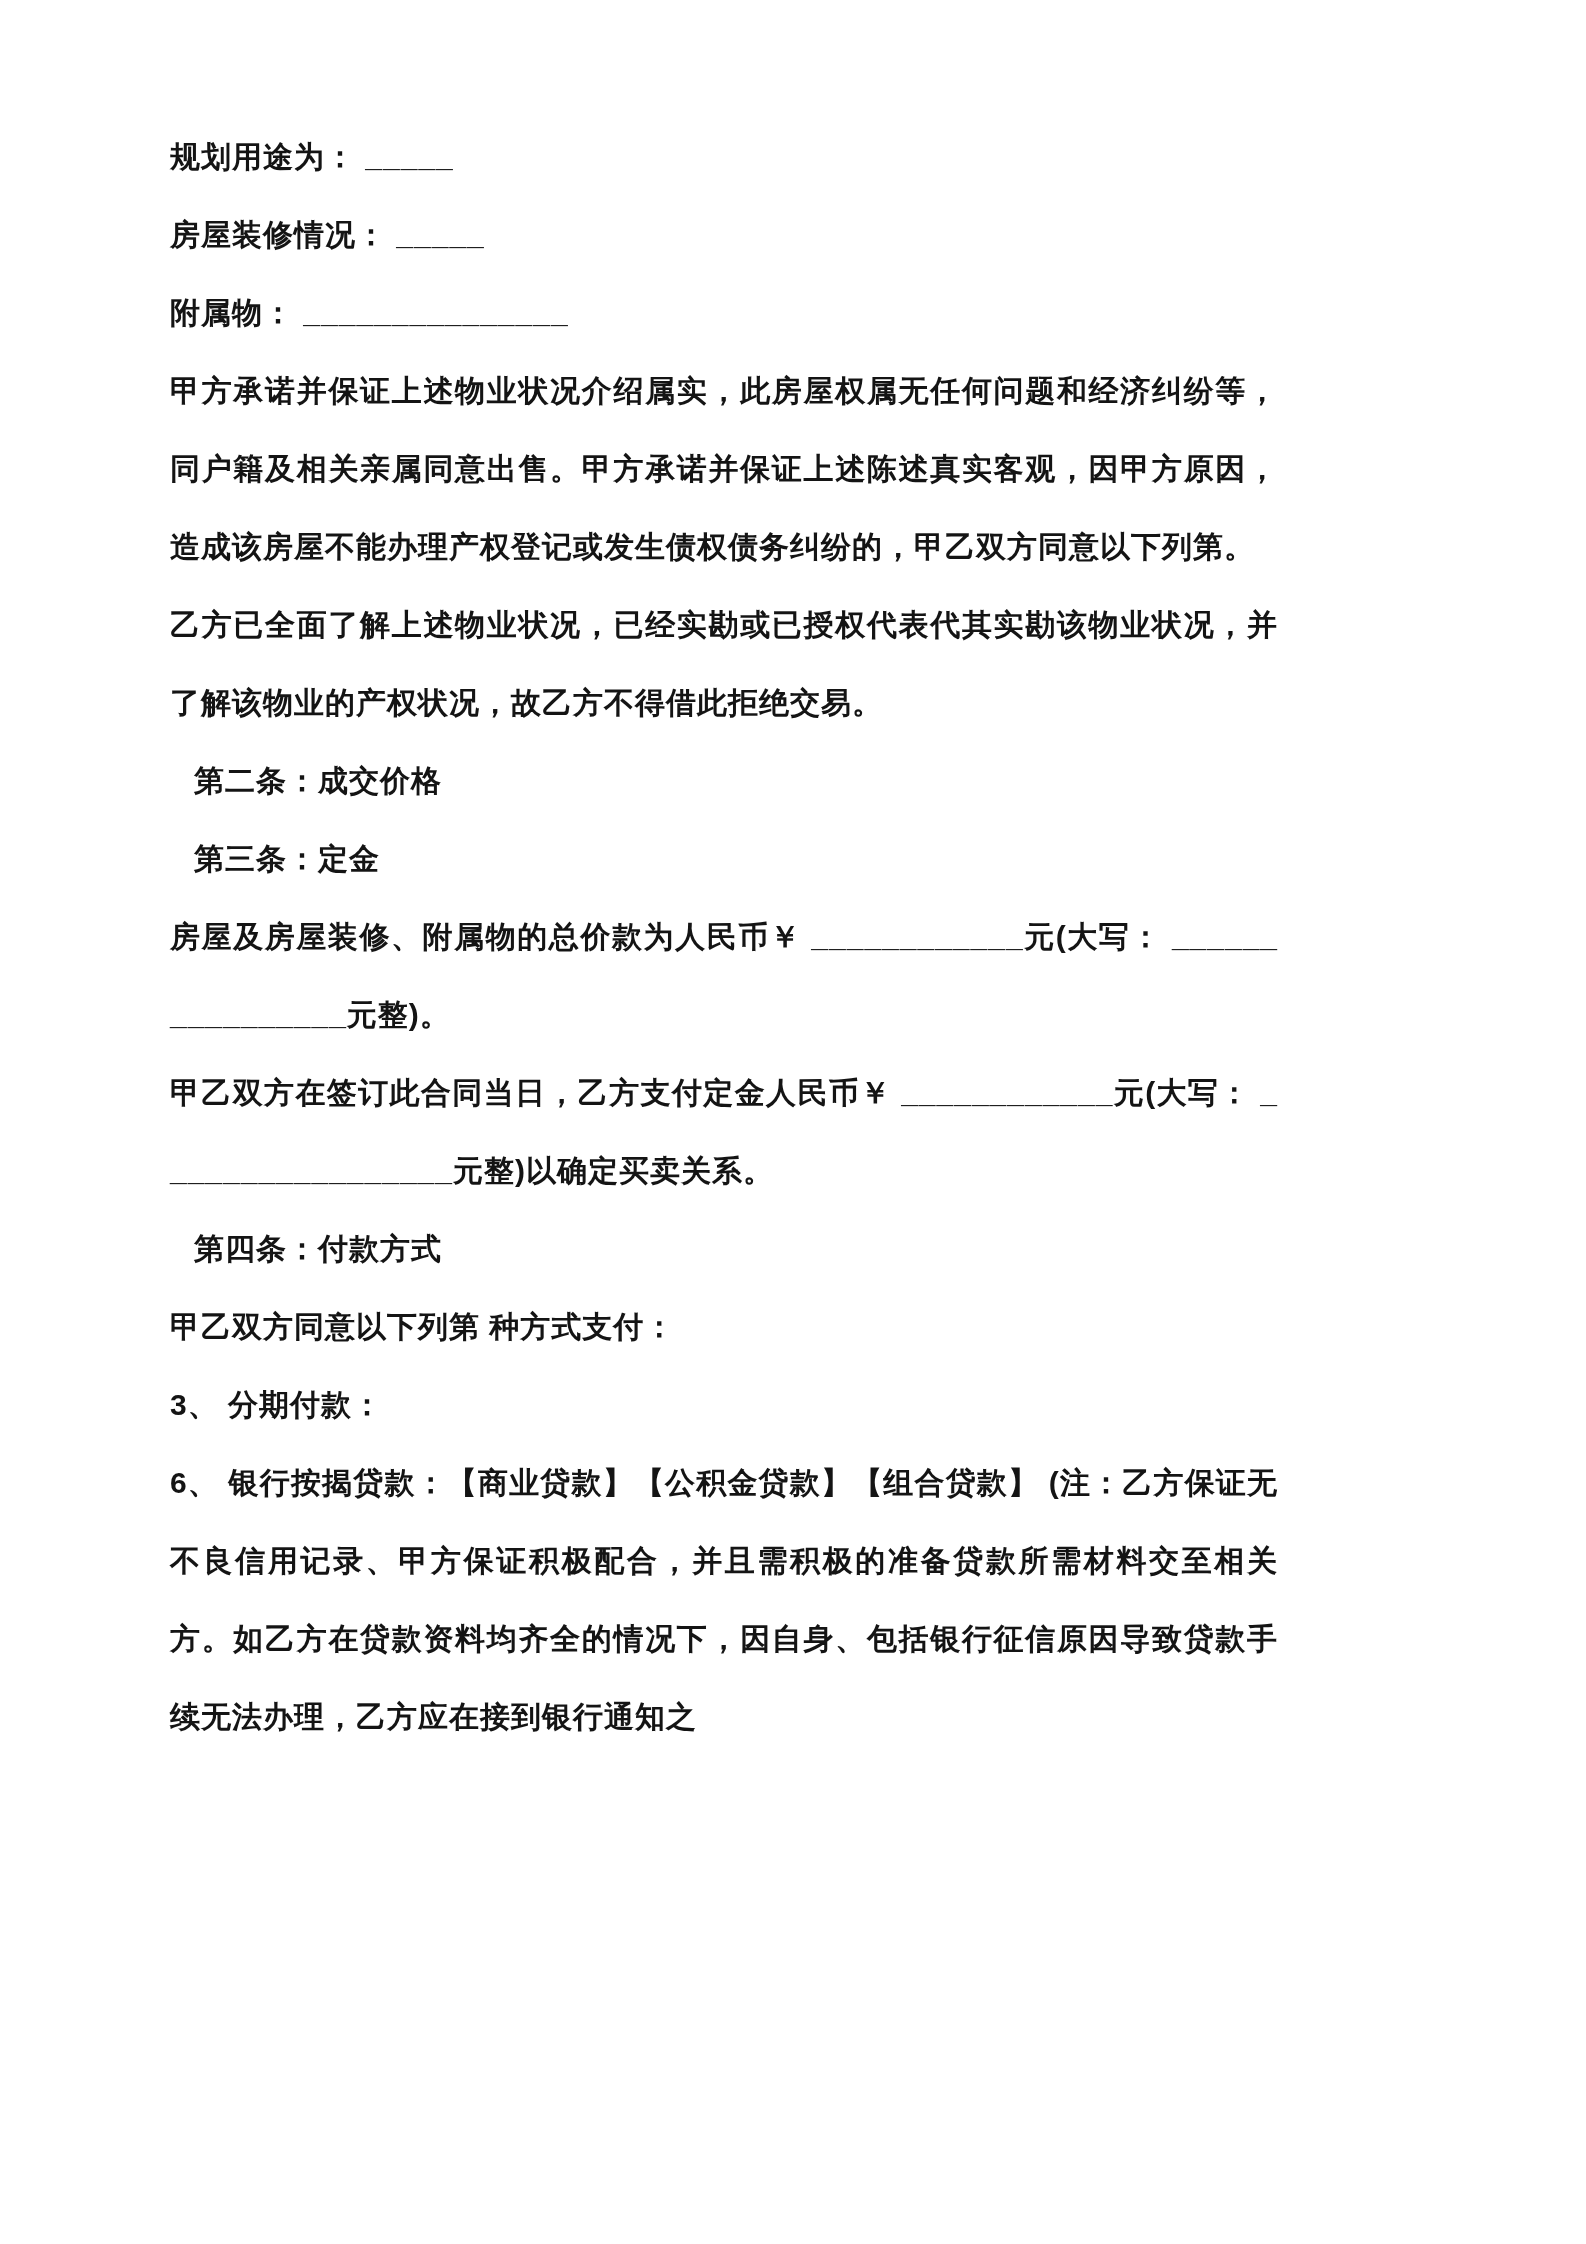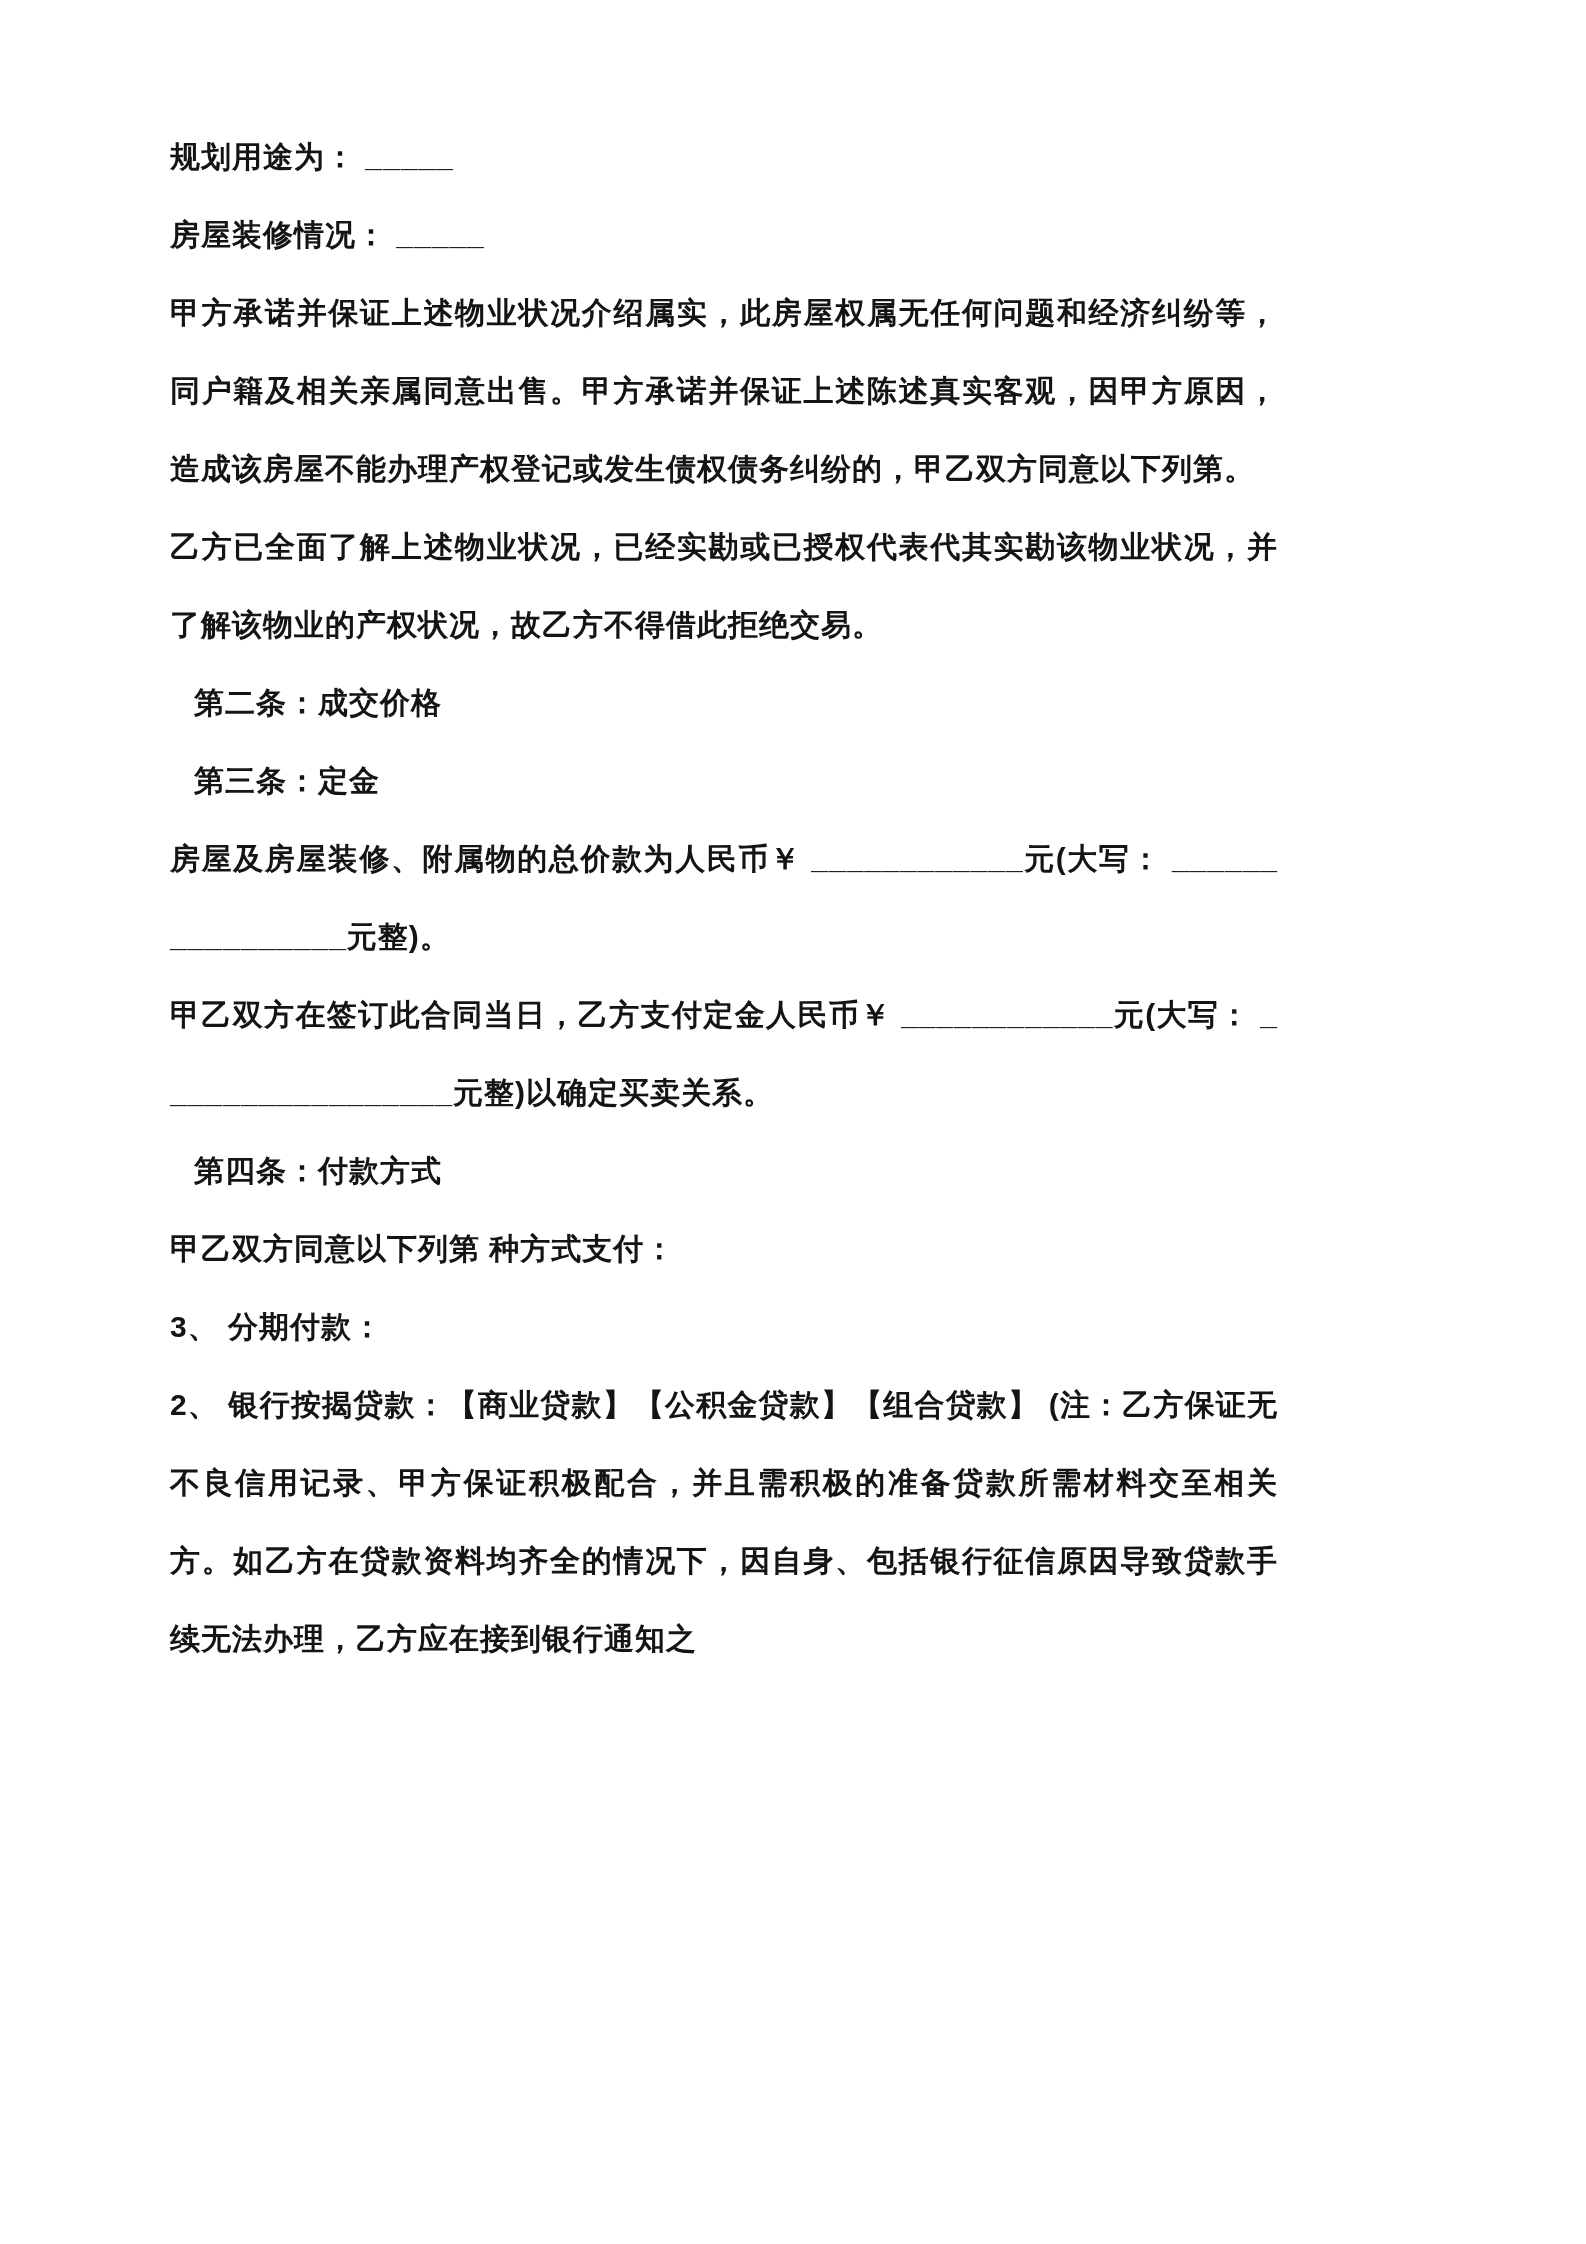--- a/index.html
+++ b/index.html
@@ -30,24 +30,25 @@
     margin-left: 24px;
   }
 </style>
 </head>
 <body>
 
 <main class="page">
   <div id="contract-body">
       <p class="para">规划用途为： _____</p>
       <p class="para">房屋装修情况： _____</p>
+      <p class="para">附属物： _______________</p>
       <p class="para">甲方承诺并保证上述物业状况介绍属实，此房屋权属无任何问题和经济纠纷等，同户籍及相关亲属同意出售。甲方承诺并保证上述陈述真实客观，因甲方原因，造成该房屋不能办理产权登记或发生债权债务纠纷的，甲乙双方同意以下列第。</p>
       <p class="para">乙方已全面了解上述物业状况，已经实勘或已授权代表代其实勘该物业状况，并了解该物业的产权状况，故乙方不得借此拒绝交易。</p>
       <p class="para bold">第二条：成交价格</p>
       <p class="para bold">第三条：定金</p>
       <p class="para">房屋及房屋装修、附属物的总价款为人民币￥ ____________元(大写： ________________元整)。</p>
       <p class="para">甲乙双方在签订此合同当日，乙方支付定金人民币￥ ____________元(大写： _________________元整)以确定买卖关系。</p>
       <p class="para bold">第四条：付款方式</p>
       <p class="para">甲乙双方同意以下列第  种方式支付：</p>
       <p class="para">3、 分期付款：</p>
-      <p class="para">2、 银行按揭贷款：【商业贷款】【公积金贷款】【组合贷款】 (注：乙方保证无不良信用记录、甲方保证积极配合，并且需积极的准备贷款所需材料交至相关方。如乙方在贷款资料均齐全的情况下，因自身、包括银行征信原因导致贷款手续无法办理，乙方应在接到银行通知之</p>
+      <p class="para">6、 银行按揭贷款：【商业贷款】【公积金贷款】【组合贷款】 (注：乙方保证无不良信用记录、甲方保证积极配合，并且需积极的准备贷款所需材料交至相关方。如乙方在贷款资料均齐全的情况下，因自身、包括银行征信原因导致贷款手续无法办理，乙方应在接到银行通知之</p>
     </div>
 </main>
 
 </body></html>

